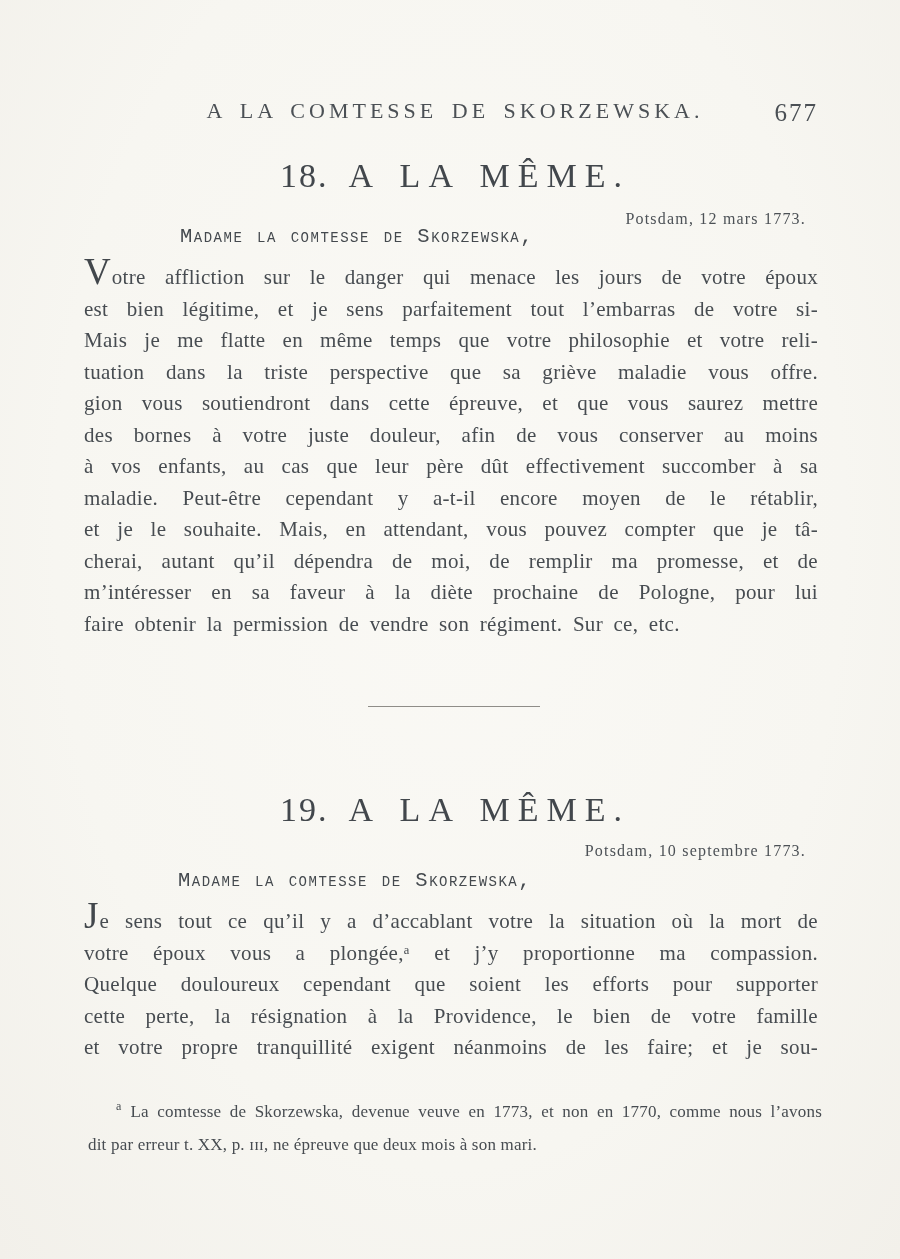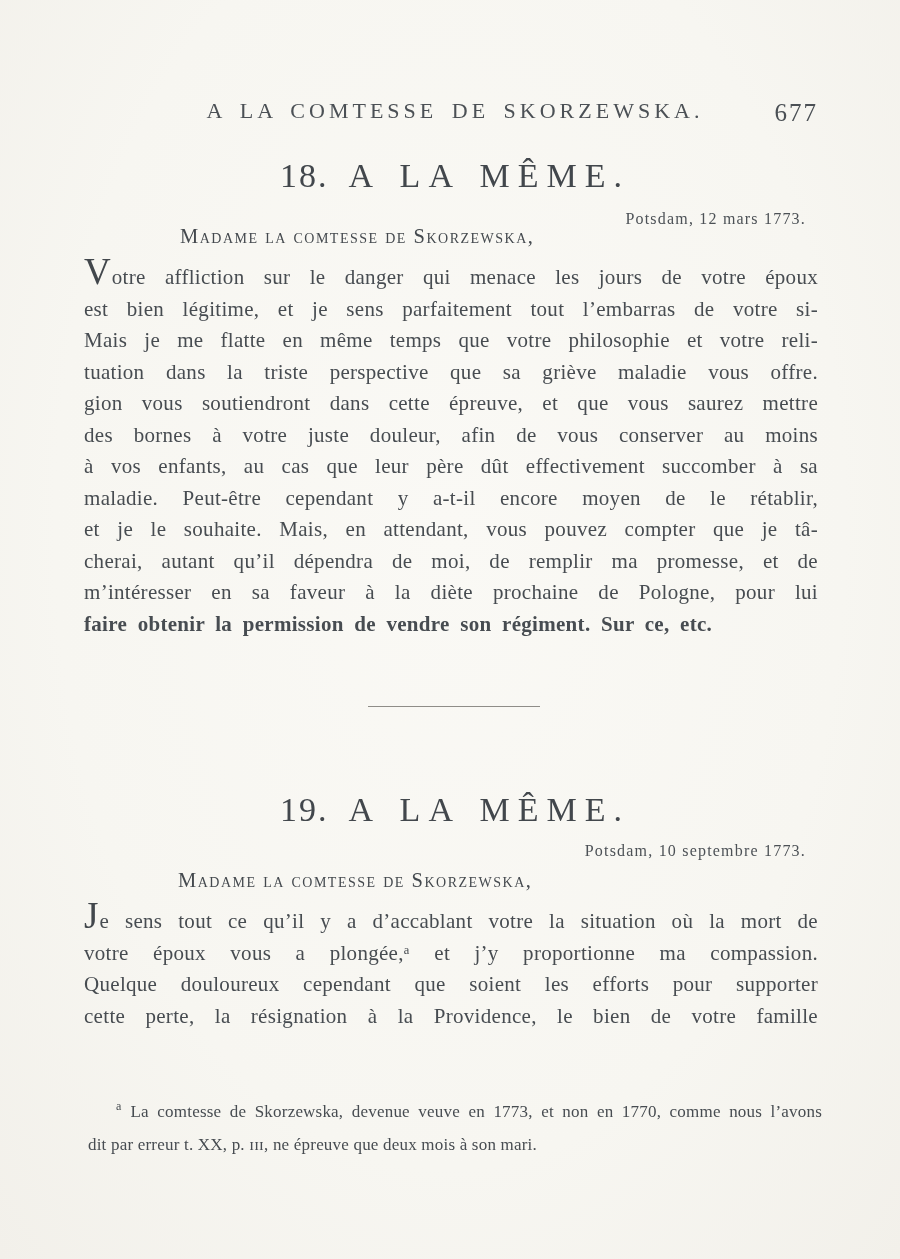--- a/index.html
+++ b/index.html
@@ -44,34 +44,35 @@
     color: #4c5156;
   }
   .d18 { top: 210px; }
   .d19 { top: 842px; }
   
   .salutation {
     position: absolute;
     font-variant: small-caps;
     font-size: 20.5px; letter-spacing: 1.5px;
     color: #44494e;
+    font-family: Liberation Mono, monospace;
   }
   .s18 { top: 225px; left: 180px; }
   .s19 { top: 869px; left: 178px; }
   
   .letter-body {
     position: absolute; left: 84px; width: 734px;
     font-size: 21px; line-height: 31.5px;
     letter-spacing: 0.3px;
     color: #474c51;
   }
   .b18 { top: 262px; }
   .b19 { top: 906px; }
   .line { text-align: justify; text-align-last: justify; white-space: normal; }
-  .line.noj { text-align: right; text-align-last: left; word-spacing: 5px; font-weight: bold; }
+  .line.noj { text-align: right; text-align-last: left; word-spacing: 5px; }
   .initial {
     font-size: 37px; line-height: 0; letter-spacing: 0;
     padding-right: 1px; color: #42474c;
   }
   
   .divider {
     position: absolute; top: 706px; left: 368px; width: 172px; height: 0;
     border: none; border-top: 1.5px solid #8f8d88; margin: 0;
   }
   
@@ -118,20 +119,21 @@
     <span class="num">19.</span><span class="title">A LA MÊME.</span>
   </h2>
   <div class="dateline d19">Potsdam, 10 septembre 1773.</div>
   <div class="salutation s19">Madame la comtesse de Skorzewska,</div>
 
   <div class="letter-body b19">
     <div class="line"><span class="initial">J</span><span>e sens tout ce qu’il y a d’accablant votre la situation où la mort de</span></div>
     <div class="line">votre époux vous a plongée,ᵃ et j’y proportionne ma compassion.</div>
     <div class="line">Quelque douloureux cependant que soient les efforts pour supporter</div>
     <div class="line">cette perte, la résignation à la Providence, le bien de votre famille</div>
+    <div class="line">et votre propre tranquillité exigent néanmoins de les faire; et je sou-</div>
   </div>
 
   <div class="footnote">
     <div class="fn-line first"><span class="fn-marker">a</span><span>La comtesse de Skorzewska, devenue veuve en 1773, et non en 1770, comme nous l’avons</span></div>
     <div class="fn-line">dit par erreur t. XX, p. ɪɪɪ, ne épreuve que deux mois à son mari.</div>
   </div>
 
 </div>
 
 </body></html>

